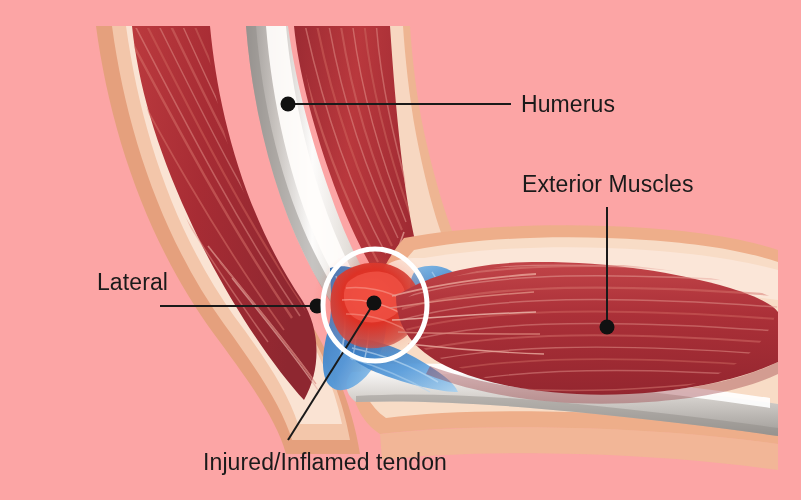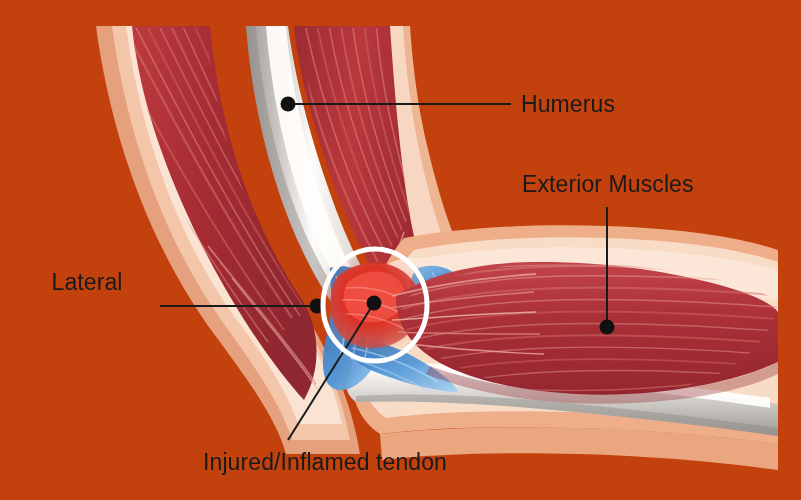--- a/index.html
+++ b/index.html
@@ -11,21 +11,21 @@
   body {
     width: 801px;
     height: 500px;
     overflow: hidden;
     font-family: "Liberation Sans", sans-serif;
   }
   #figure-root {
     position: relative;
     width: 801px;
     height: 500px;
-    background: #c2410c;
+    background: #fca5a5;
   }
   #anatomy-svg {
     position: absolute;
     top: 0;
     left: 0;
     width: 801px;
     height: 500px;
     display: block;
   }
   .label-text {
@@ -42,24 +42,24 @@
     left: 521px;
     top: 90px;
     text-align: left;
   }
   #label-exterior-muscles {
     left: 522px;
     top: 170px;
     text-align: right;
   }
   #label-lateral-epicondyle {
-    left: 18px;
+    left: 30px;
     top: 268px;
     width: 138px;
-    text-align: center;
+    text-align: right;
   }
   #label-injured-tendon {
     left: 203px;
     top: 448px;
     text-align: left;
   }
 </style>
 </head>
 <body>
 

